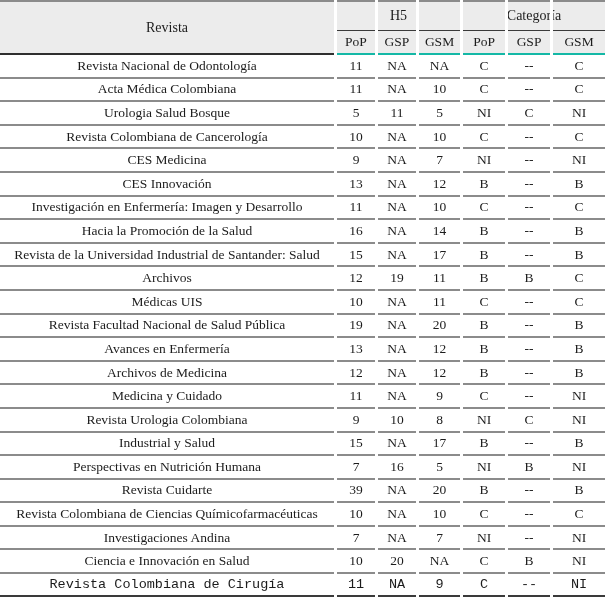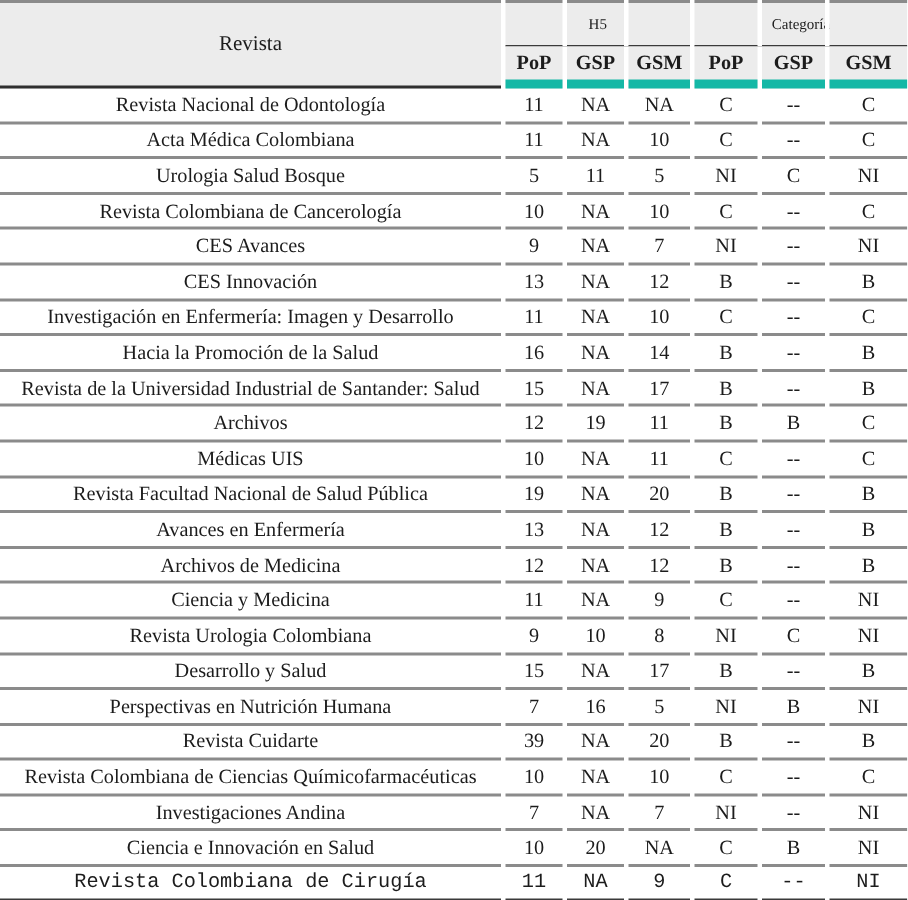--- a/index.html
+++ b/index.html
@@ -22,23 +22,23 @@
   }
   th, td {
     padding: 0;
     text-align: center;
     vertical-align: middle;
     white-space: nowrap;
     overflow: hidden;
   }
   thead th { background: #ececec; font-weight: normal; }
   .bt { border-top: 2px solid #8b8b8b; }
-  th.group { height: 28px; border-bottom: 1px solid #3a3a3a; font-size: 10px; }
+  th.group { height: 28px; border-bottom: 1px solid #3a3a3a; font-size: 14px; }
   th.revista-h { border-bottom: 2px solid #2f2f2f; font-size: 14px; }
-  th.sub { height: 22px; border-bottom: 6px solid #14b8a6; font-weight: bold; }
+  th.sub { height: 22px; border-bottom: 2px solid #14b8a6; font-weight: normal; }
   tbody td { height: 21.6px; border-bottom: 2px solid #8b8b8b; }
   tbody tr:last-child td { border-bottom: 2.5px solid #3a3a3a; height: 21.2px; font-family: Liberation Mono, monospace; }
   .strip {
     position: absolute;
     top: 0;
     width: 3px;
     height: 31px;
     background: #ffffff;
   }
 </style>
@@ -102,21 +102,21 @@
         <tr>
           <td>Revista Colombiana de Cancerología</td>
           <td>10</td>
           <td>NA</td>
           <td>10</td>
           <td>C</td>
           <td>--</td>
           <td>C</td>
         </tr>
         <tr>
-          <td>CES Avances</td>
+          <td>CES Medicina</td>
           <td>9</td>
           <td>NA</td>
           <td>7</td>
           <td>NI</td>
           <td>--</td>
           <td>NI</td>
         </tr>
         <tr>
           <td>CES Innovación</td>
           <td>13</td>
@@ -192,39 +192,39 @@
         <tr>
           <td>Archivos de Medicina</td>
           <td>12</td>
           <td>NA</td>
           <td>12</td>
           <td>B</td>
           <td>--</td>
           <td>B</td>
         </tr>
         <tr>
-          <td>Ciencia y Medicina</td>
+          <td>Medicina y Cuidado</td>
           <td>11</td>
           <td>NA</td>
           <td>9</td>
           <td>C</td>
           <td>--</td>
           <td>NI</td>
         </tr>
         <tr>
           <td>Revista Urologia Colombiana</td>
           <td>9</td>
           <td>10</td>
           <td>8</td>
           <td>NI</td>
           <td>C</td>
           <td>NI</td>
         </tr>
         <tr>
-          <td>Desarrollo y Salud</td>
+          <td>Industrial y Salud</td>
           <td>15</td>
           <td>NA</td>
           <td>17</td>
           <td>B</td>
           <td>--</td>
           <td>B</td>
         </tr>
         <tr>
           <td>Perspectivas en Nutrición Humana</td>
           <td>7</td>

